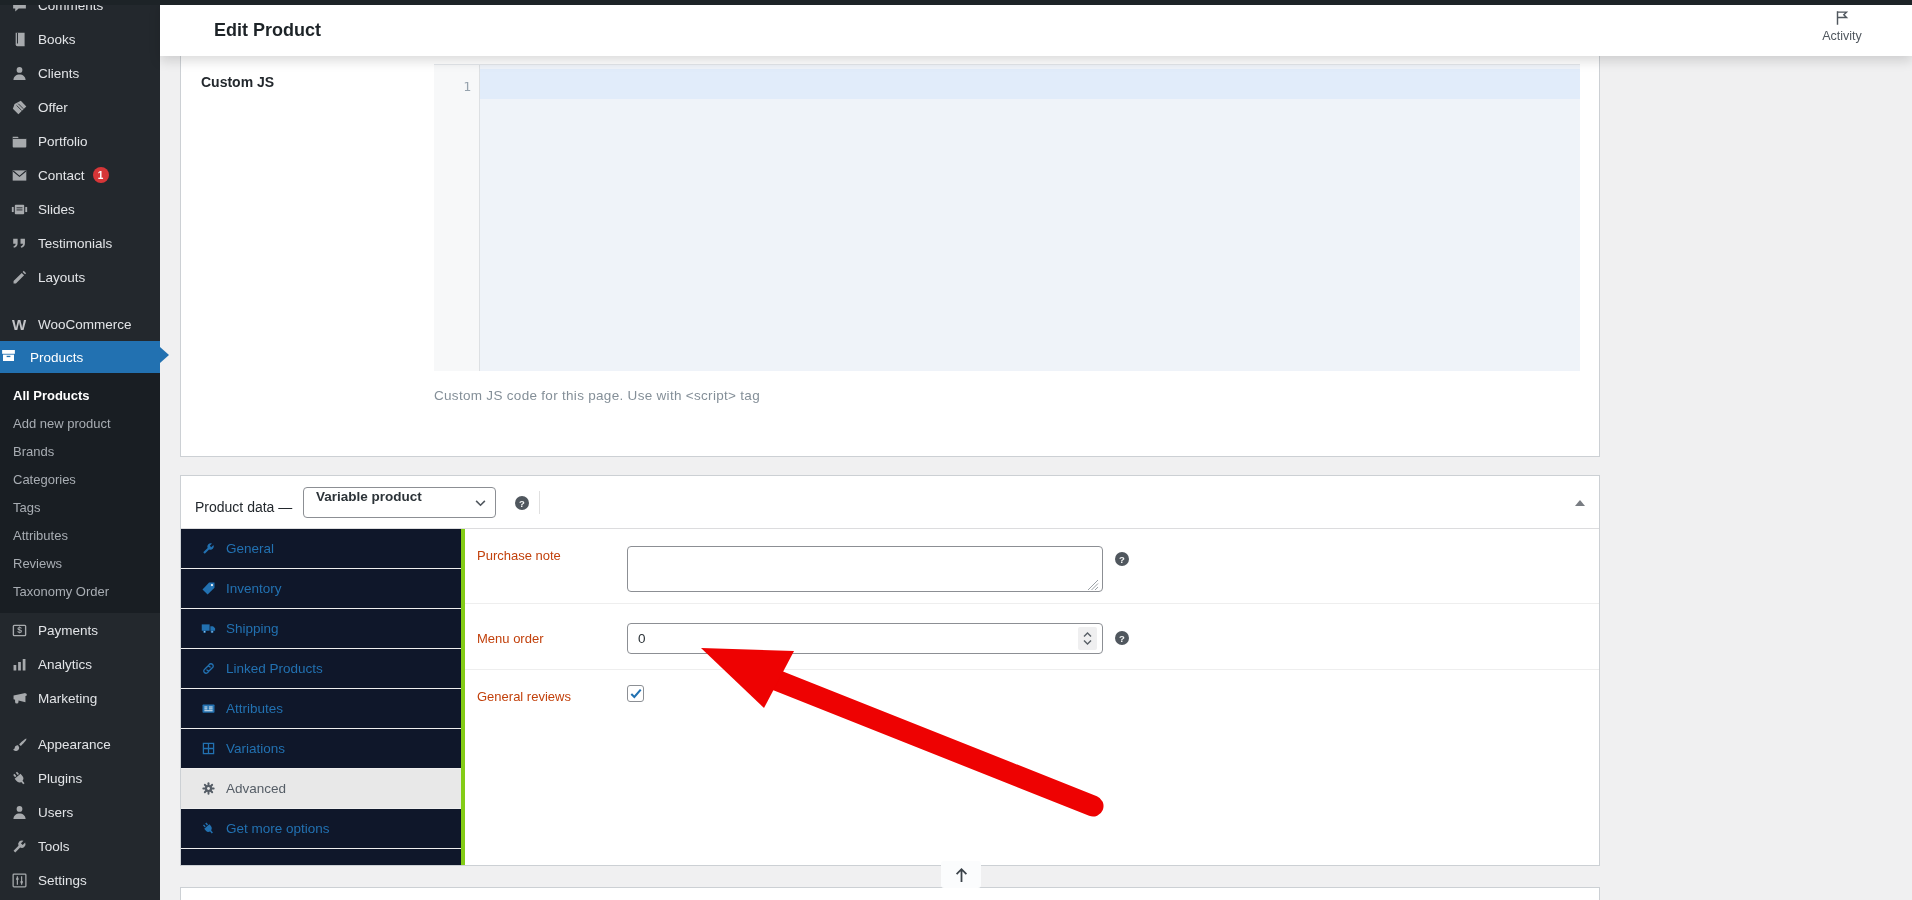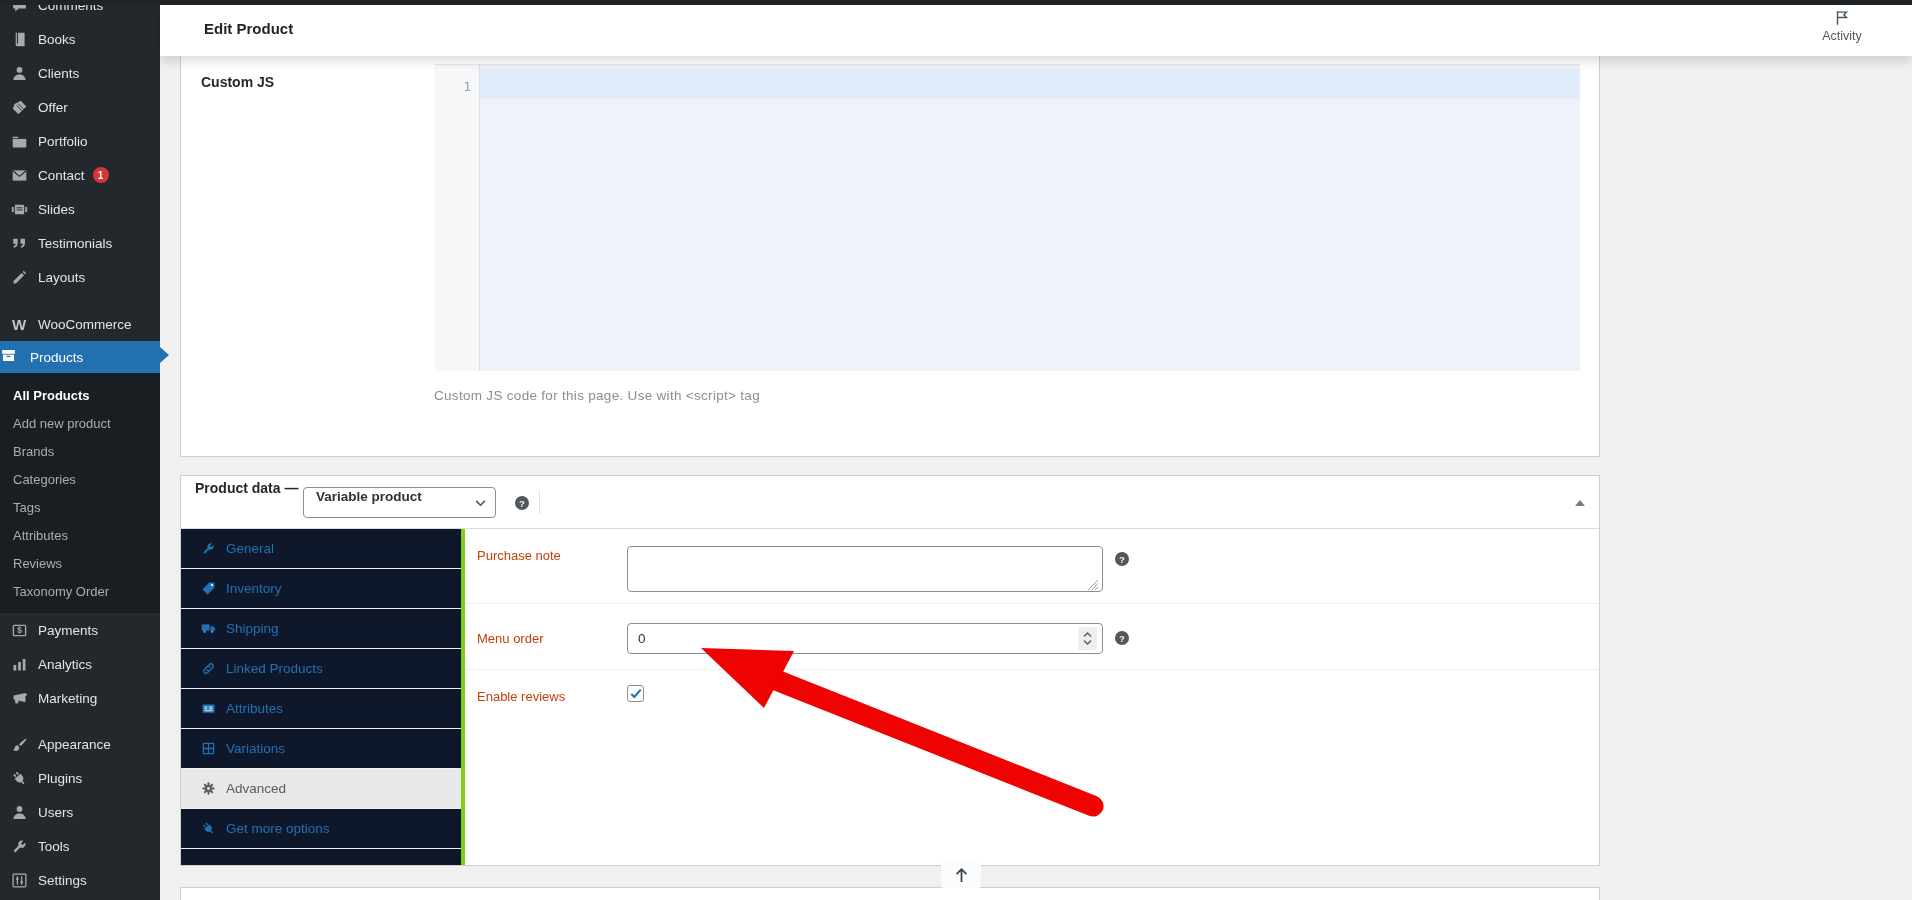--- a/index.html
+++ b/index.html
@@ -25,42 +25,42 @@
   .products-item .micon { color:#fff; }
   .products-notch { position:absolute; left:160px; top:347px; width:0; height:0; border:8px solid transparent; border-left:9px solid #2271b1; z-index:30; }
   .submenu { background:#191e23; padding:8px 0 8px; }
   .submenu-item { height:28px; display:flex; align-items:center; padding-left:13px; font-size:13px; color:#a8adb3; cursor:pointer; }
   .submenu-item.current { color:#ffffff; font-weight:bold; }
   .badge { display:inline-flex; align-items:center; justify-content:center; min-width:16px; height:16px; border-radius:9px; background:#d63638; color:#fff; font-size:10px; font-weight:bold; margin-left:8px; padding:0 3px; }
 
   
   .topbar { position:absolute; left:160px; top:0; right:0; height:56px; background:#fff; z-index:22;
             box-shadow:0 5px 11px rgba(0,0,0,.14); }
-  .topbar-title { position:absolute; left:44px; top:20px; font-size:15px; font-weight:bold; color:#1d2327; }
+  .topbar-title { position:absolute; left:54px; top:20px; font-size:18px; font-weight:bold; color:#1d2327; }
   .activity { position:absolute; right:30px; top:9px; width:80px; text-align:center; color:#50575e; font-size:12.5px; cursor:pointer; }
   .activity svg { width:18px; height:18px; display:block; margin:0 auto 2px; }
 
   
   .card { position:absolute; left:180px; width:1420px; background:#fff; border:1px solid #ccd0d4; z-index:5; }
   .card1 { top:-12px; height:469px; border-top:none; }
   .card2 { top:475px; height:391px; }
   .card3 { top:887px; height:30px; }
 
   
   .cjs-label { position:absolute; left:20px; top:86px; font-size:14px; font-weight:bold; color:#23282d; }
   .editor { position:absolute; left:253px; top:76px; width:1146px; height:307px; display:flex; border-top:1px solid #e2e6ea; }
   .gutter { width:46px; background:#f7f8f9; border-right:1px solid #dde0e3; color:#97a3ae;
             font-family:"DejaVu Sans Mono", monospace; font-size:13px; text-align:right; padding:14px 8px 0 0; }
   .codearea { flex:1; background:#eff3f9; }
   .activeline { height:30px; margin-top:4px; background:#e1ecfa; }
   .cjs-help { position:absolute; left:253px; top:400px; font-size:13.5px; color:#848f98; letter-spacing:.3px; }
 
   
   .pd-header { position:relative; height:53px; border-bottom:1px solid #dcdcde; }
-  .pd-title { position:absolute; left:14px; top:4px; font-size:14px; font-weight:bold; color:#23282d; }
+  .pd-title { position:absolute; left:14px; top:23px; font-size:14px; font-weight:normal; color:#23282d; }
   .pd-select { position:absolute; left:122px; top:11px; width:193px; height:31px; background:#fff;
                border:1px solid #8c8f94; border-radius:4px; display:flex; align-items:center;
                padding:0 26px 13px 12px; font-size:13.5px; font-weight:600; color:#2c3338; cursor:pointer; }
   .pd-select svg { position:absolute; right:9px; top:12px; width:11px; height:7px; }
   .helpicon { width:14px; height:14px; border-radius:50%; background:#50575e; color:#f6f7f7;
               font-size:9.5px; font-weight:bold; display:inline-flex; align-items:center; justify-content:center; cursor:pointer; }
   .pd-help1 { position:absolute; left:334px; top:20px; }
   .pd-divider { position:absolute; left:358px; top:15px; width:1px; height:23px; background:#e0e0e0; }
   .pd-toggle { position:absolute; right:14px; top:24px; width:0; height:0;
                border-left:5px solid transparent; border-right:5px solid transparent;
@@ -454,21 +454,21 @@
             </svg>
           <svg width="9" height="7" viewBox="0 0 9 7" fill="none" stroke="#585f66" stroke-width="1.4">
               <path d="M1 1.5L4.5 5 8 1.5"></path>
             </svg>
         </div>
         <span class="helpicon help-r2">?</span>
       </div>
       <div class="sep" style="top:140px;"></div>
 
       <div style="position:absolute;left:0;right:0;top:140px;height:198px;">
-        <div class="field-label" style="top:20px;">Enable reviews</div>
+        <div class="field-label" style="top:20px;">General reviews</div>
         <div class="checkbox">
           <svg width="12" height="11" viewBox="0 0 14 12" fill="none" stroke="#2271b1" stroke-width="2.4">
               <path d="M1.5 6.5l3.6 3.6L12.5 1.5"></path>
             </svg>
         </div>
       </div>
     </div>
   </div>
 </div>
 

